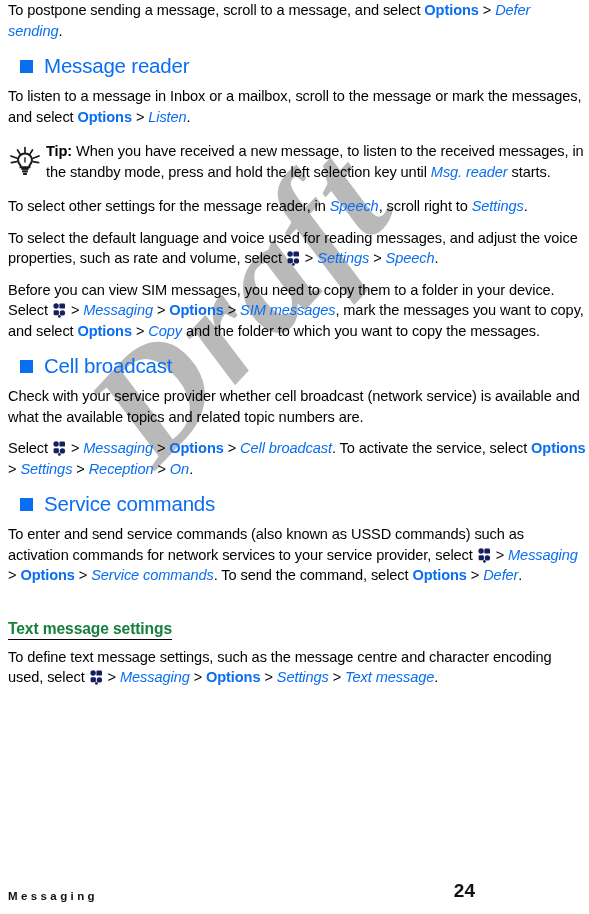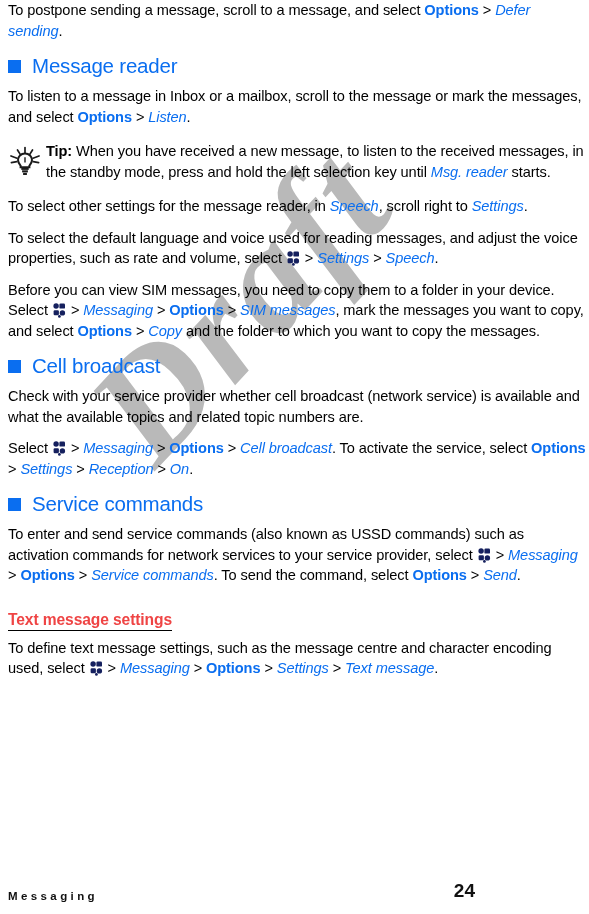--- a/index.html
+++ b/index.html
@@ -67,40 +67,40 @@
     margin: 0 0 11px 0;
     color: #000000;
     letter-spacing: -0.1px;
   }
 
   
   h2.section {
     font-size: 20.5px;
     font-weight: 400;
     color: #0a6ef0;
-    margin: 13px 0 8px 0;
+    margin: 13px 0 8px 12px;
     padding: 0;
     display: flex;
     align-items: center;
     letter-spacing: -0.2px;
   }
   h2.section .sq {
     display: inline-block;
     width: 13px;
     height: 13px;
     background: #0a6ef0;
     margin-right: 11px;
     flex: 0 0 auto;
   }
 
   h3.sub {
     font-size: 15.6px;
     font-weight: 700;
-    color: #ef4444;
-    margin: 14px 0 7px 0;
+    color: #15803d;
+    margin: 23px 0 7px 0;
     display: inline-block;
     border-bottom: 1.6px solid #000;
     padding-bottom: 1px;
     letter-spacing: -0.1px;
   }
   .sub-wrap { margin: 0; }
 
   
   .b  { color: #0a6ef0; font-weight: 700; }      
   .bi { color: #0a6ef0; font-style: italic; }     
@@ -248,21 +248,21 @@
     </h2>
 
     <p class="body"><span>To enter and send service commands (also known as USSD commands) such as activation commands for network services to your service provider, select </span><span class="navikey"><svg width="13" height="15" viewBox="0 0 13 15" aria-hidden="true">
             <g fill="#15205e">
               <circle cx="3.1" cy="3.0" r="2.7"></circle>
               <rect x="6.4" y="0.6" width="5.6" height="5.0" rx="1.2"></rect>
               <rect x="0.6" y="7.2" width="5.3" height="5.0" rx="1.2"></rect>
               <circle cx="9.4" cy="9.9" r="2.7"></circle>
               <circle cx="6.4" cy="13.4" r="1.4"></circle>
             </g>
-          </svg></span><span class="gt"> &gt; </span><span class="bi">Messaging</span><span class="gt"> &gt; </span><span class="b">Options</span><span class="gt"> &gt; </span><span class="bi">Service commands</span><span>. To send the command, select </span><span class="b">Options</span><span class="gt"> &gt; </span><span class="bi">Send</span><span>.</span></p>
+          </svg></span><span class="gt"> &gt; </span><span class="bi">Messaging</span><span class="gt"> &gt; </span><span class="b">Options</span><span class="gt"> &gt; </span><span class="bi">Service commands</span><span>. To send the command, select </span><span class="b">Options</span><span class="gt"> &gt; </span><span class="bi">Defer</span><span>.</span></p>
 
 
     <div class="sub-wrap">
       <h3 class="sub">Text message settings</h3>
     </div>
 
     <p class="body"><span>To define text message settings, such as the message centre and character encoding used, select </span><span class="navikey"><svg width="13" height="15" viewBox="0 0 13 15" aria-hidden="true">
             <g fill="#15205e">
               <circle cx="3.1" cy="3.0" r="2.7"></circle>
               <rect x="6.4" y="0.6" width="5.6" height="5.0" rx="1.2"></rect>

